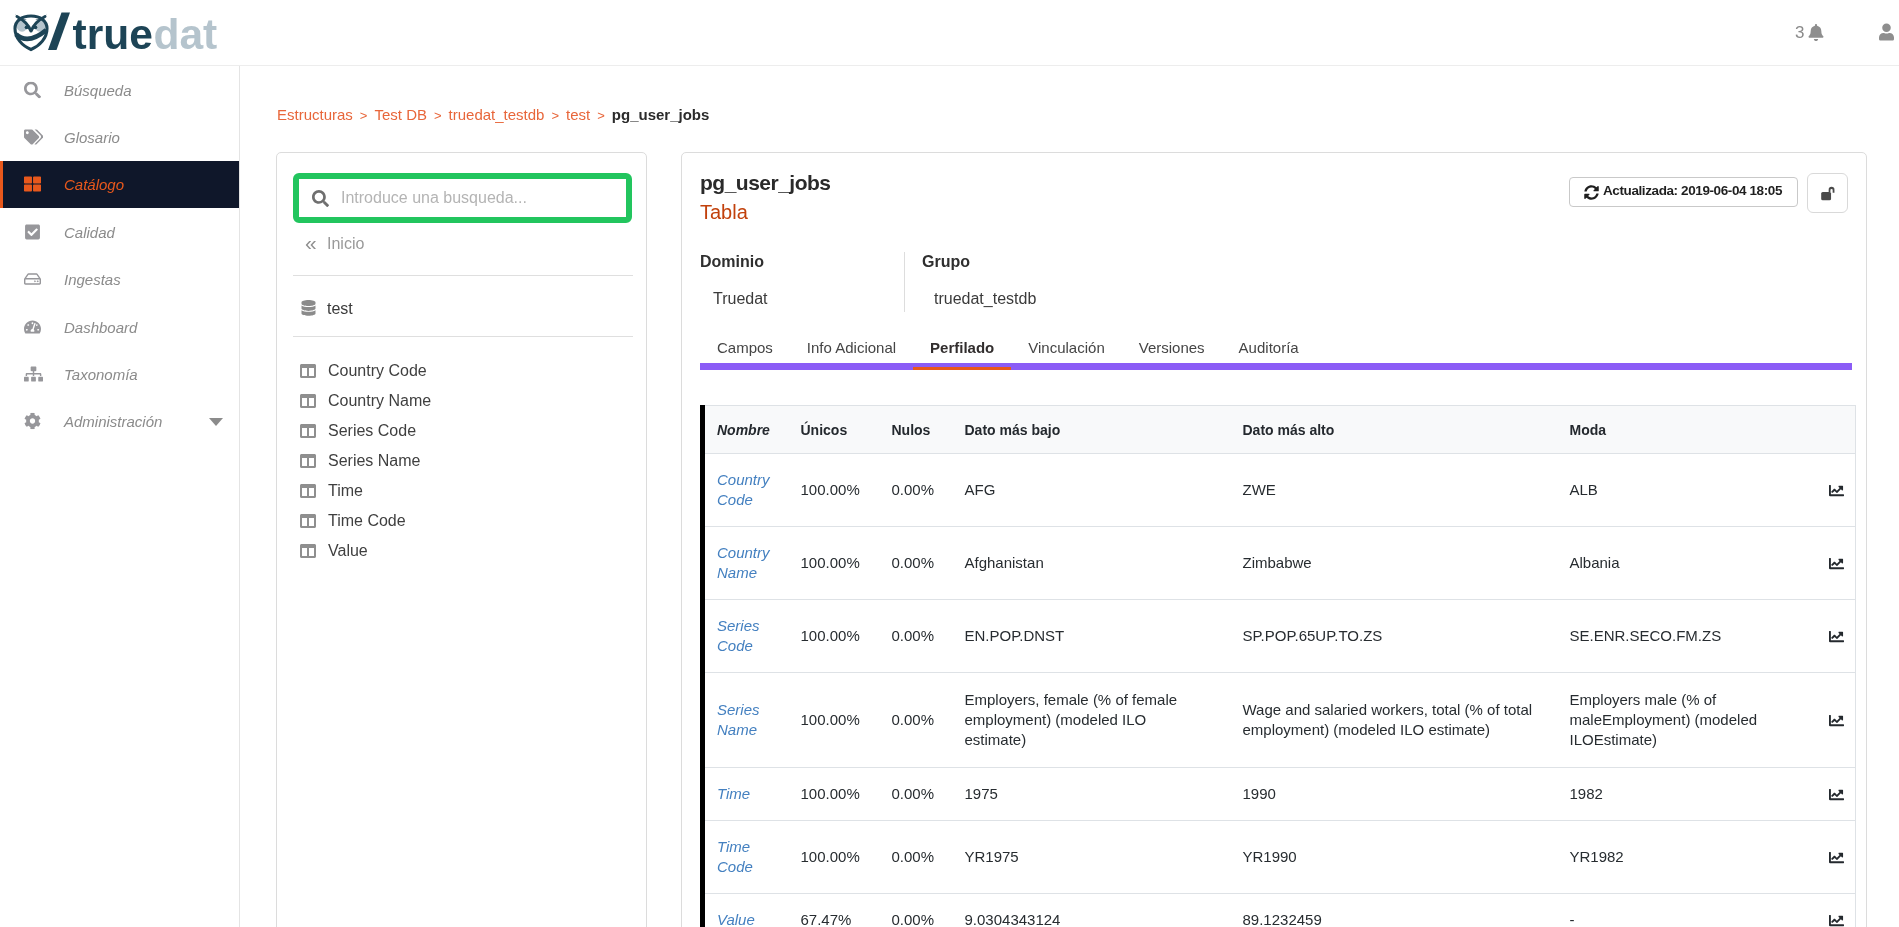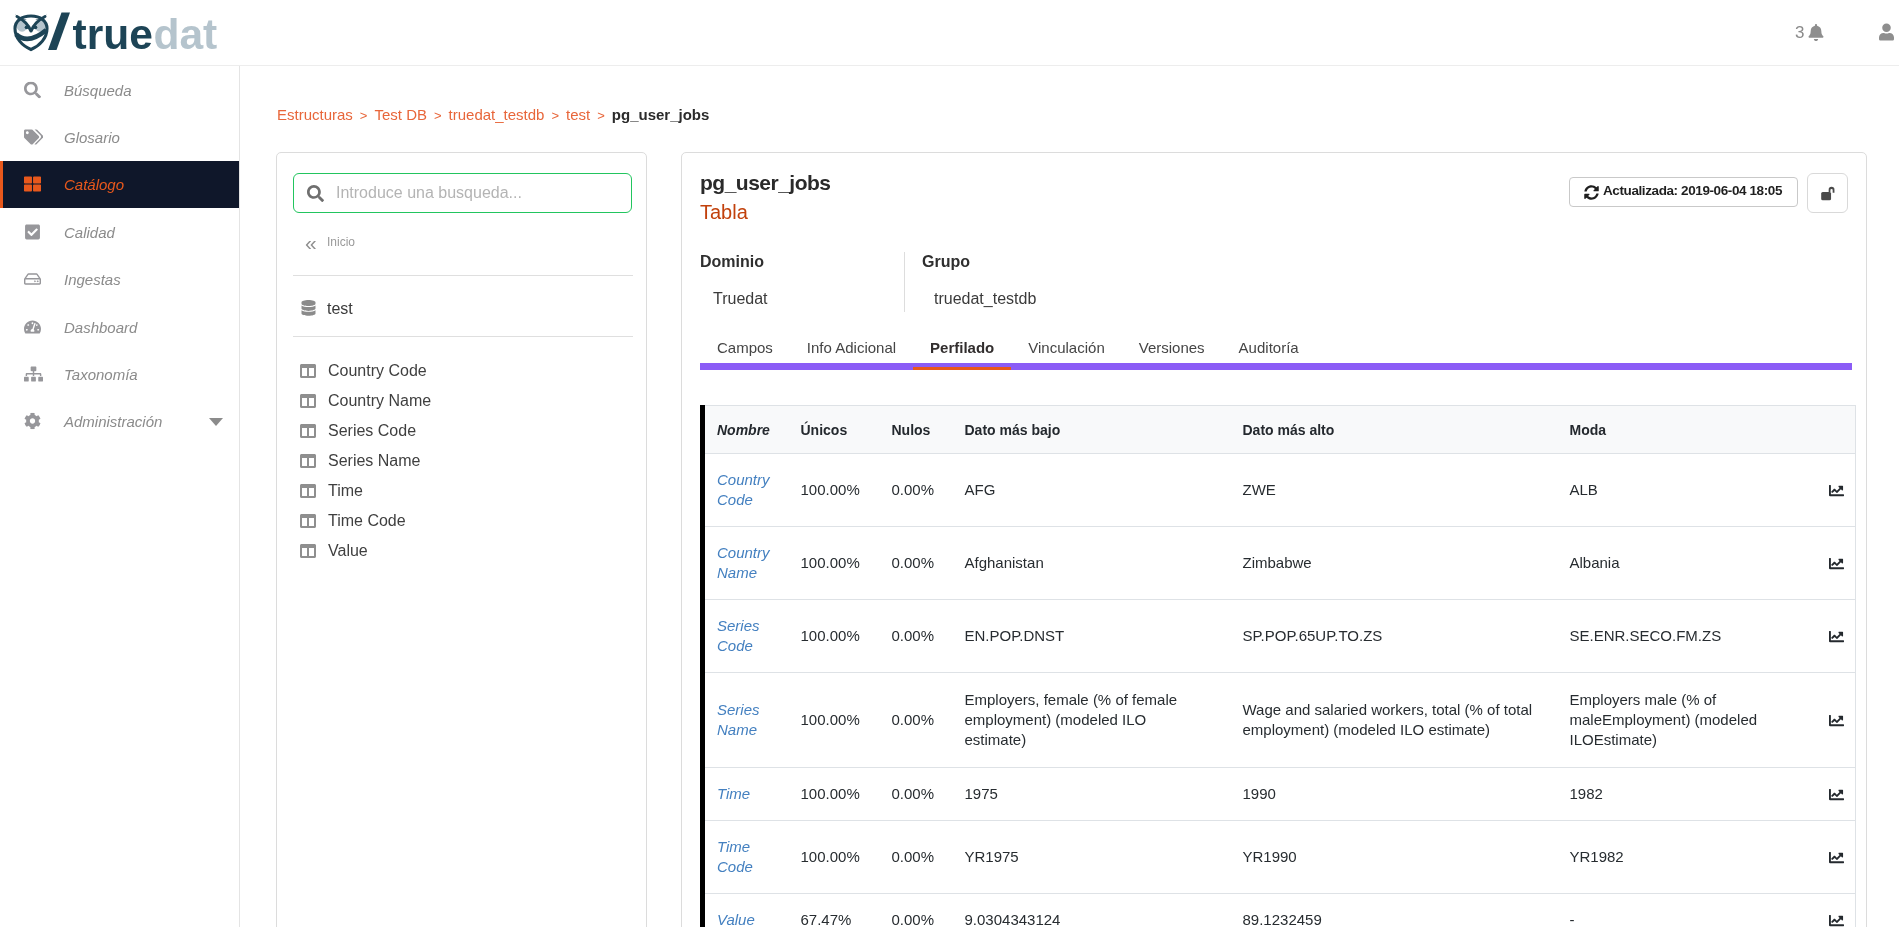--- a/index.html
+++ b/index.html
@@ -24,26 +24,26 @@
 .caret { position:absolute; left:209px; top:50%; margin-top:-3px; width:0; height:0; border-left:7px solid transparent; border-right:7px solid transparent; border-top:8px solid #8b8b8b; }
 
 
 .crumbs { position:absolute; left:277px; top:106px; font-size:15px; color:#e8663a; white-space:nowrap; }
 .crumbs .sep { color:#e8663a; padding:0 7px; font-size:13px; }
 .crumbs .last { color:#2b2b2b; font-weight:bold; }
 
 
 .card { position:absolute; background:#fff; border:1px solid #dcdcdc; border-radius:5px; }
 .card-left { left:276px; top:152px; width:371px; height:920px; }
-.search-box { position:absolute; left:16px; top:20px; width:339px; height:40px; border:1px solid #22c55e; border-radius:6px; }
+.search-box { position:absolute; left:16px; top:20px; width:339px; height:50px; border:6px solid #22c55e; border-radius:6px; }
 .search-box svg { position:absolute; left:13px; top:11px; width:17px; height:17px; fill:#6f6f6f; }
 .search-box .ph { position:absolute; left:42px; top:10px; font-size:16px; color:#b4b4b4; }
 .inicio { position:absolute; left:28px; top:81px; height:24px; }
 .inicio .chev { position:absolute; left:0; top:-3px; font-size:21px; color:#8f8f8f; }
-.inicio .txt { position:absolute; left:22px; top:1px; font-size:12px; color:#9a9a9a; }
+.inicio .txt { position:absolute; left:22px; top:1px; font-size:16px; color:#9a9a9a; }
 .divider { position:absolute; left:16px; width:340px; border-top:1px solid #dfdfdf; }
 .treeroot { position:absolute; left:24px; top:146px; height:20px; }
 .treeroot svg { position:absolute; left:0; top:1px; width:15px; height:16px; fill:#8b8b8b; }
 .treeroot .txt { position:absolute; left:26px; top:1px; font-size:16px; color:#3a3a3a; }
 .col-item { position:absolute; left:23px; height:30px; white-space:nowrap; }
 .col-item svg { position:absolute; left:0; top:7px; width:16px; height:16px; fill:#8f8f8f; }
 .col-item .txt { position:absolute; left:28px; top:6px; font-size:16px; color:#3f3f3f; white-space:nowrap; }
 
 
 .card-main { left:681px; top:152px; width:1186px; height:920px; }

